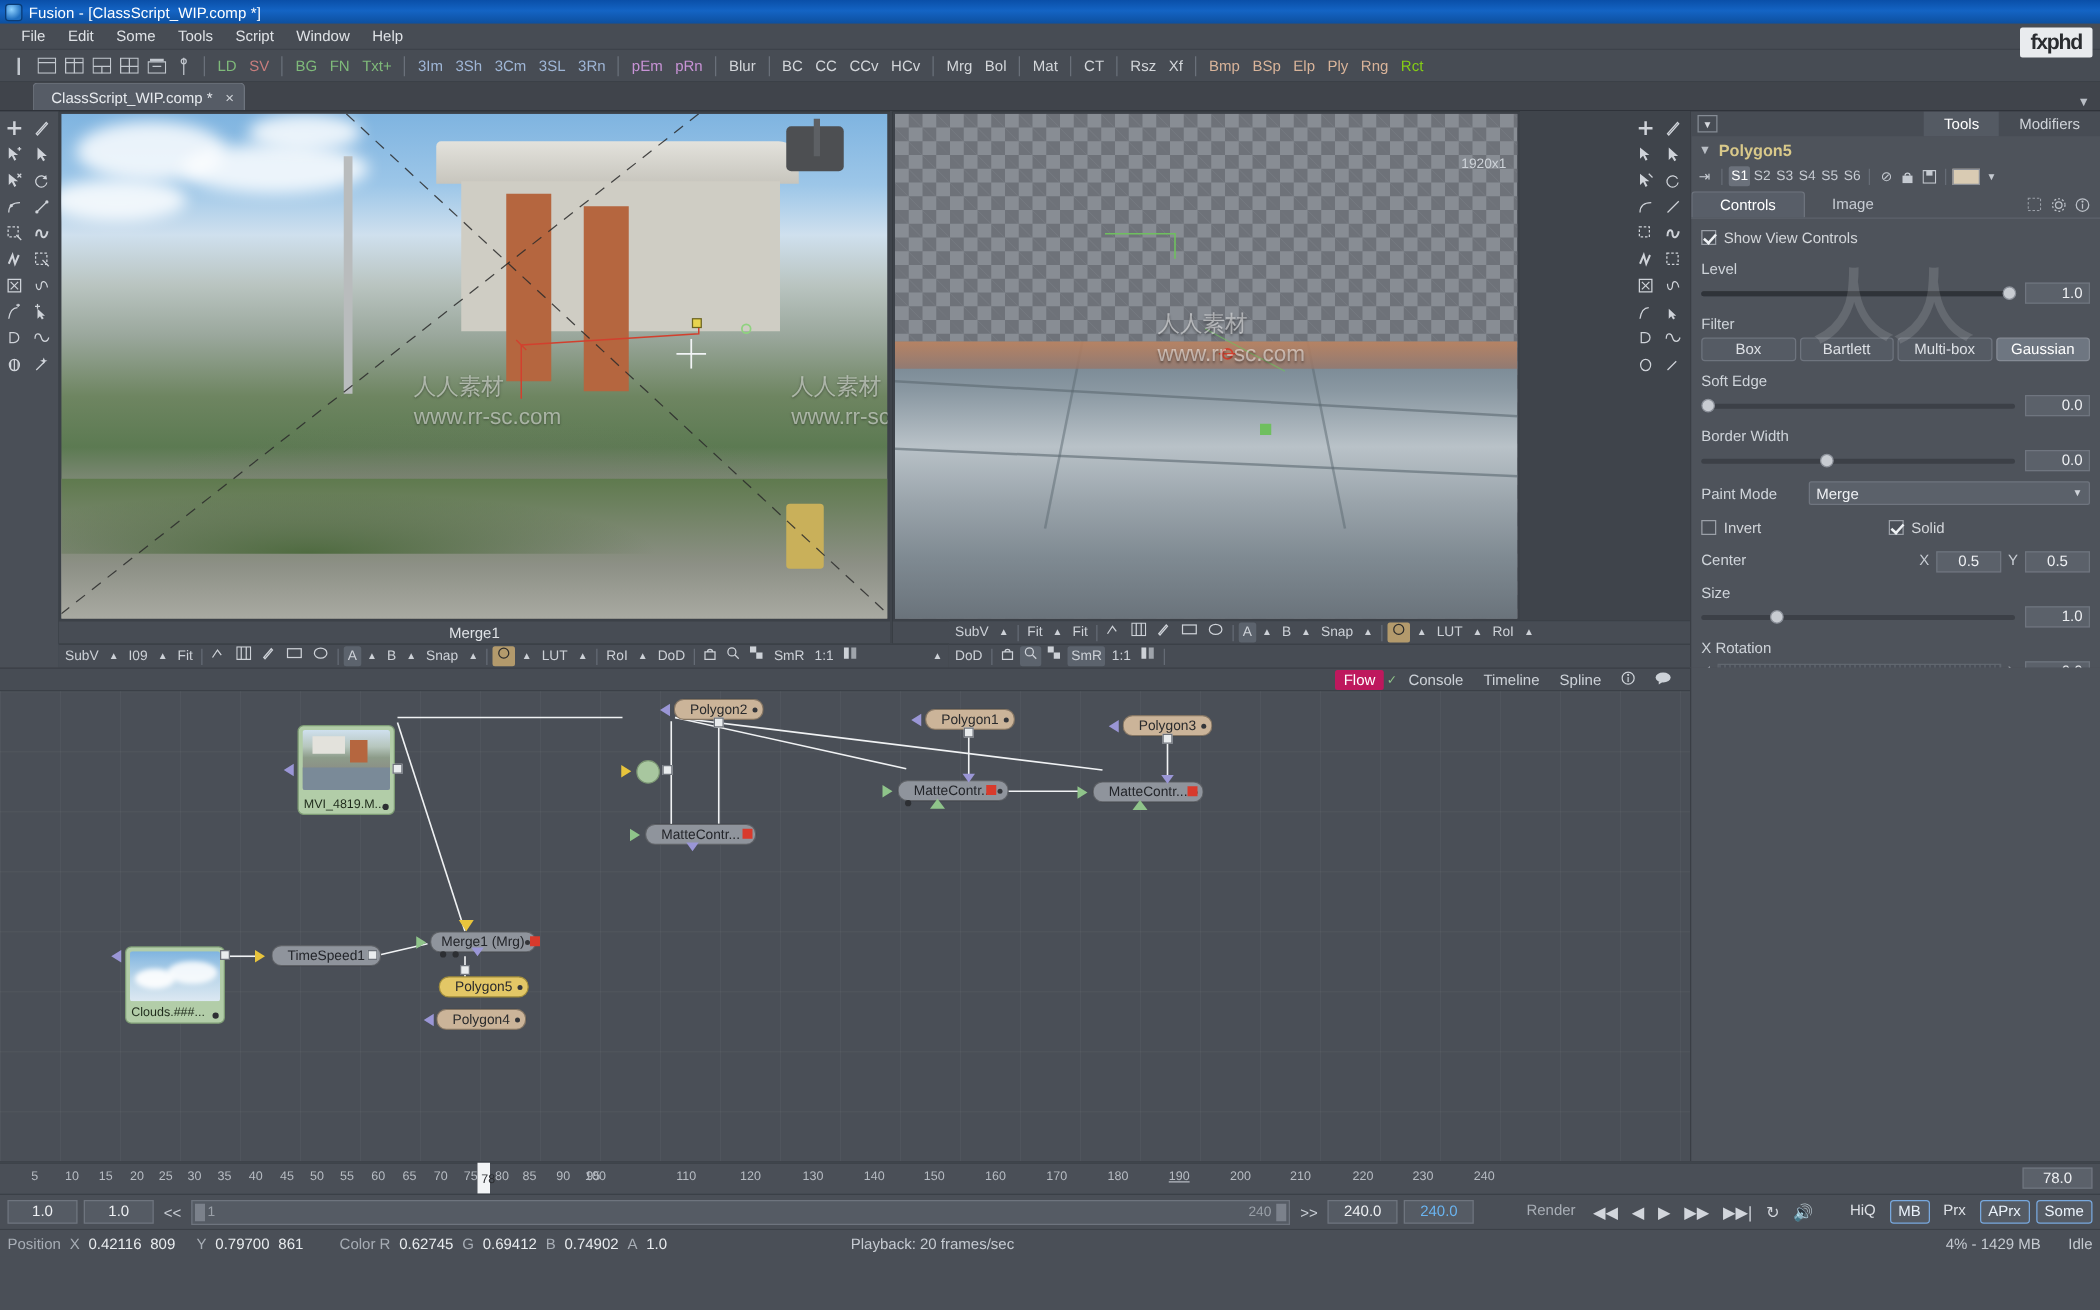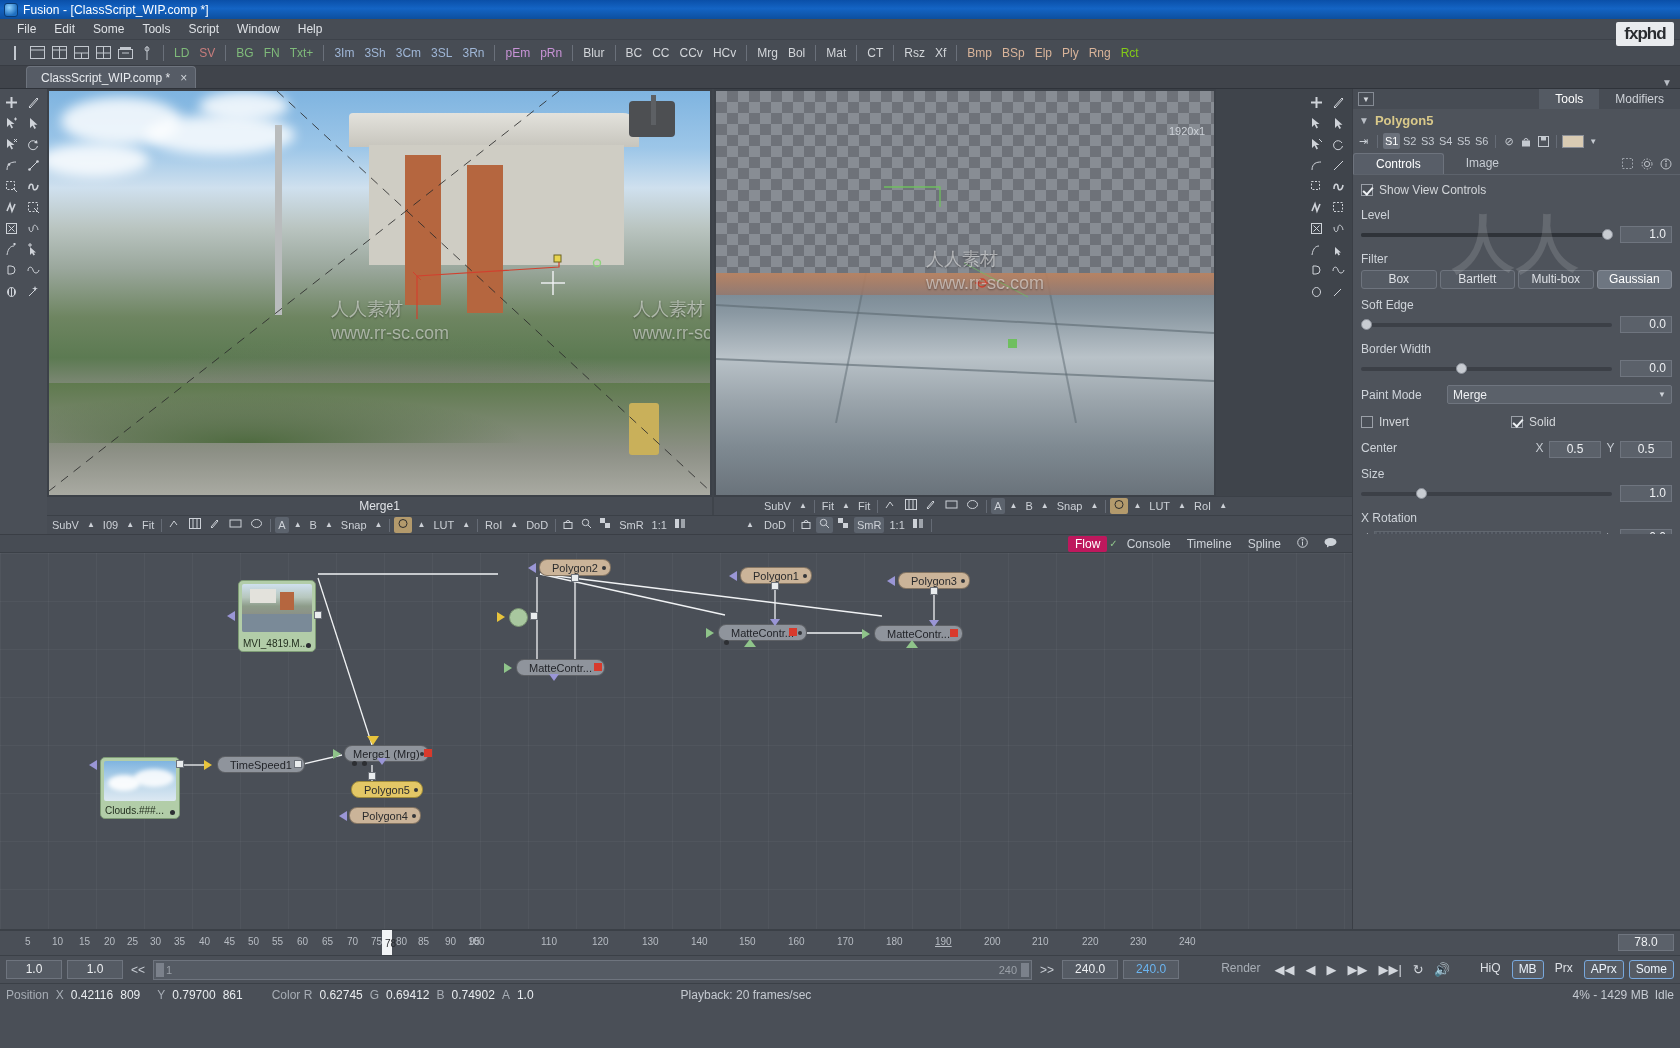--- a/index.html
+++ b/index.html
@@ -271,21 +271,21 @@
   }
   .tbtn2.on{border-color:#78a8dd;color:#eaf2fb;}
   .picon{color:#d2d6dc;font-size:13px;padding:0 3px;}
   
   #status{
     height:22px;background:#4a4f57;display:flex;align-items:center;
     font-size:12px;color:#c5cad1;border-top:1px solid #3b4047;padding:0 6px;gap:7px;
   }
   #status .k{color:#a7adb5;}
   #status .v{color:#e9ecef;}
-  #status .right{margin-left:auto;display:flex;gap:6px;}
+  #status .right{margin-left:auto;display:flex;gap:22px;}
   
   #fxlogo{
     position:absolute;right:6px;top:22px;width:58px;height:24px;background:#e9ebee;
     color:#2a2c30;font-size:17px;font-weight:bold;display:flex;align-items:center;
     justify-content:center;letter-spacing:-1px;border-radius:2px;z-index:70;
   }
 </style>
 </head>
 <body>
 

